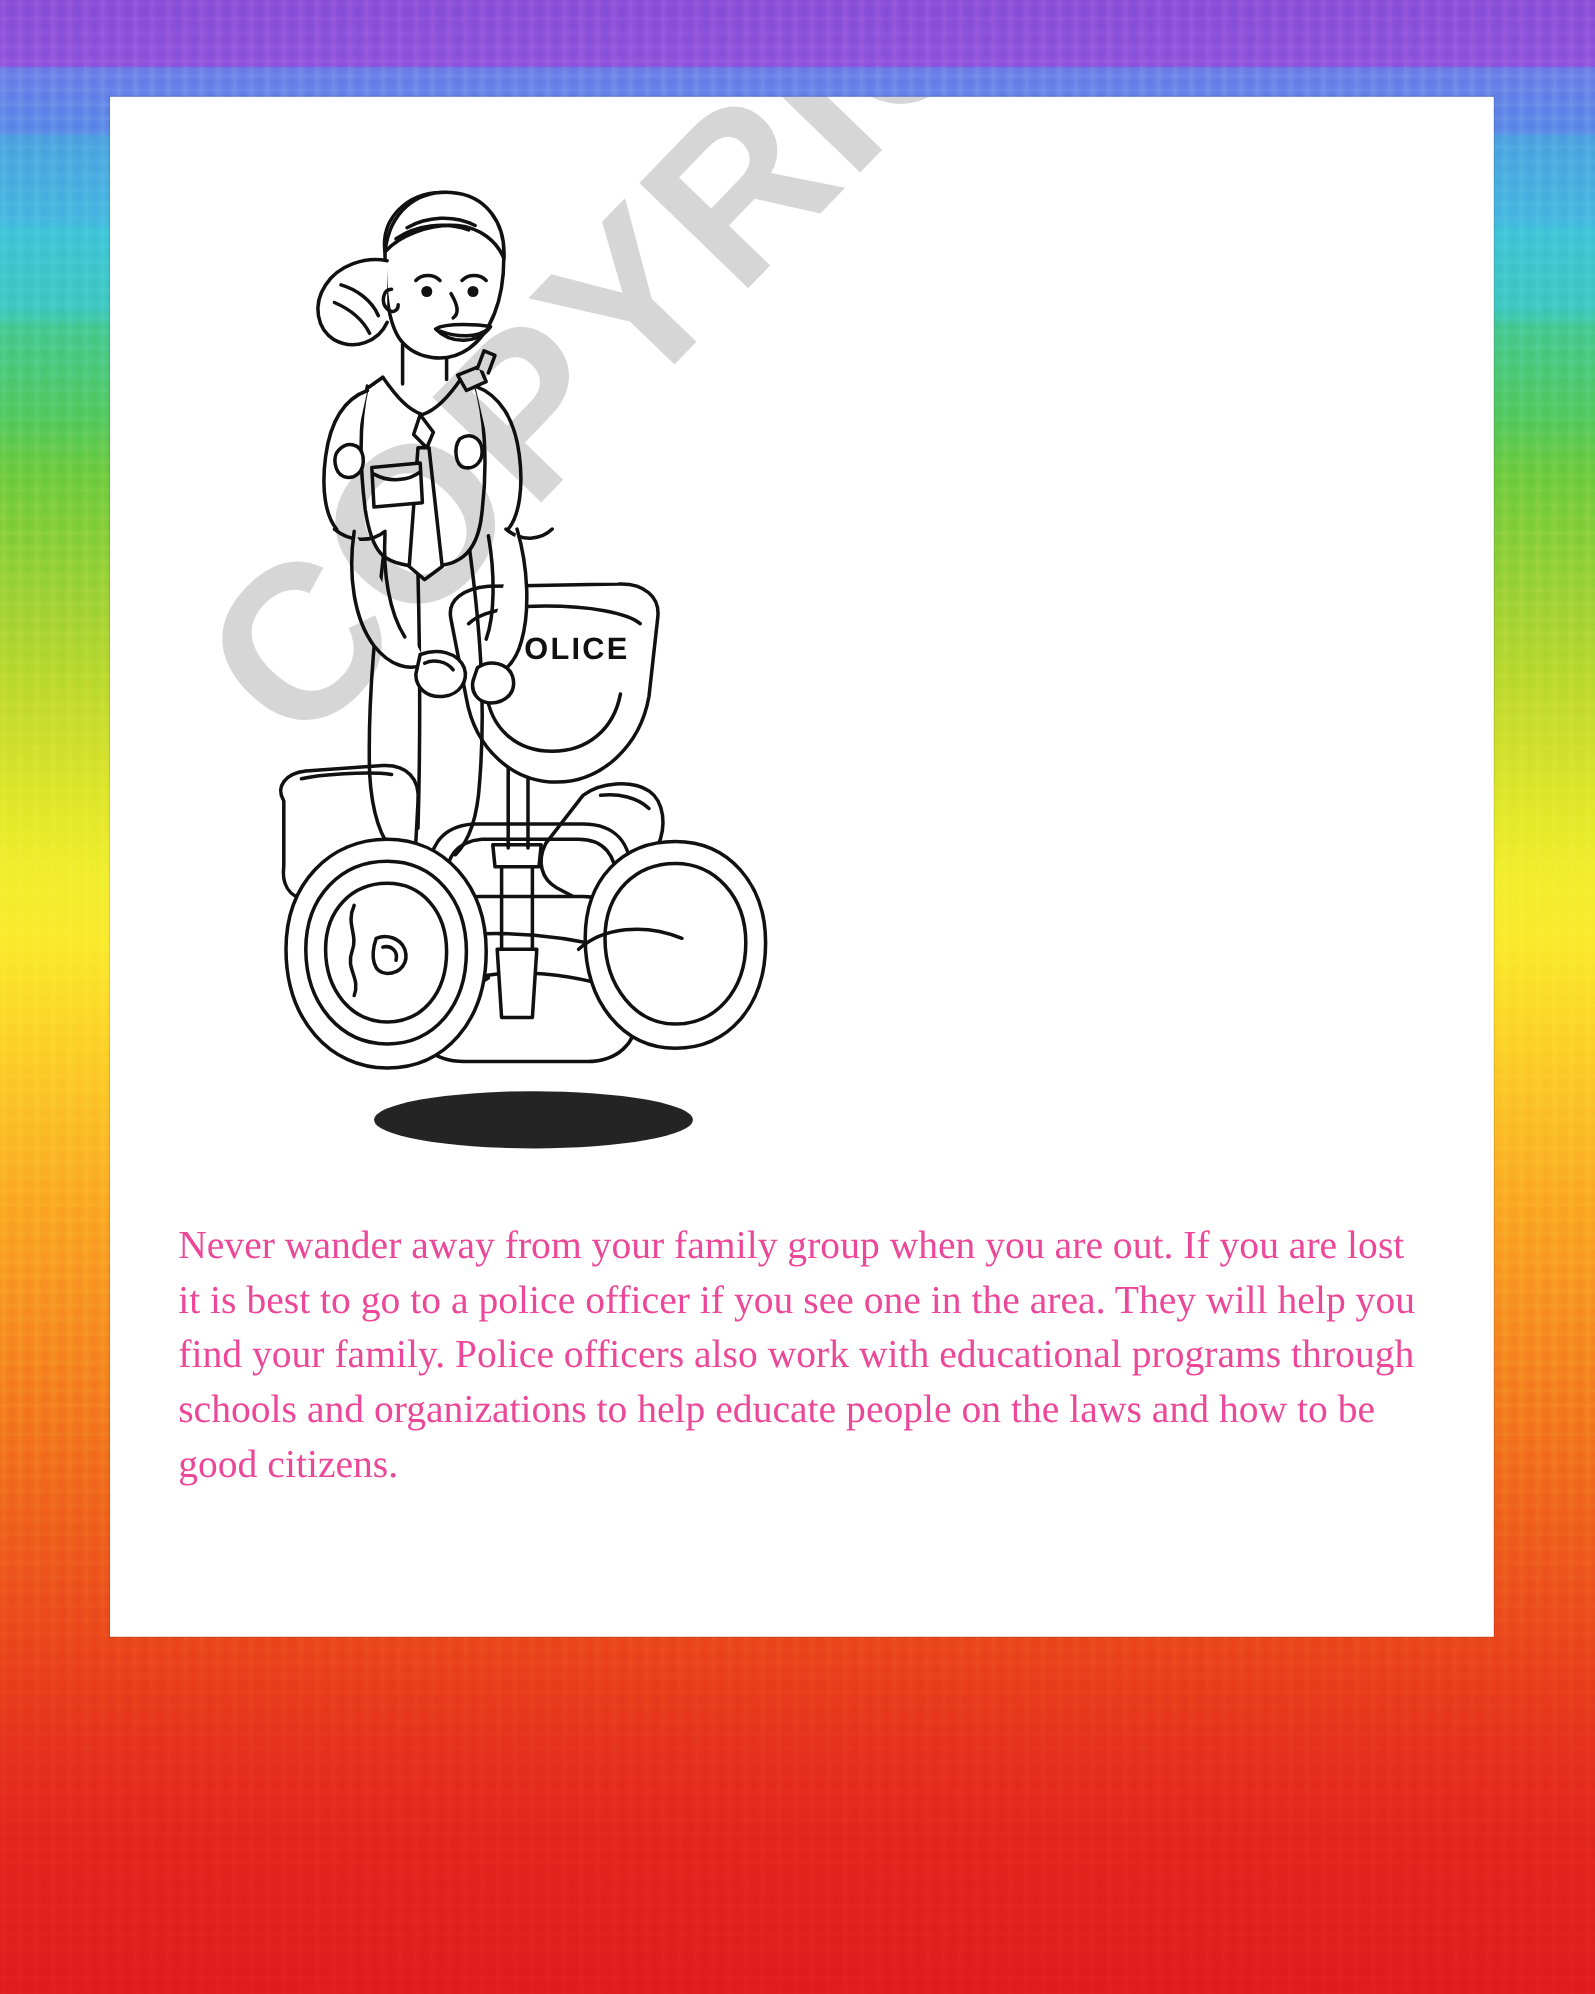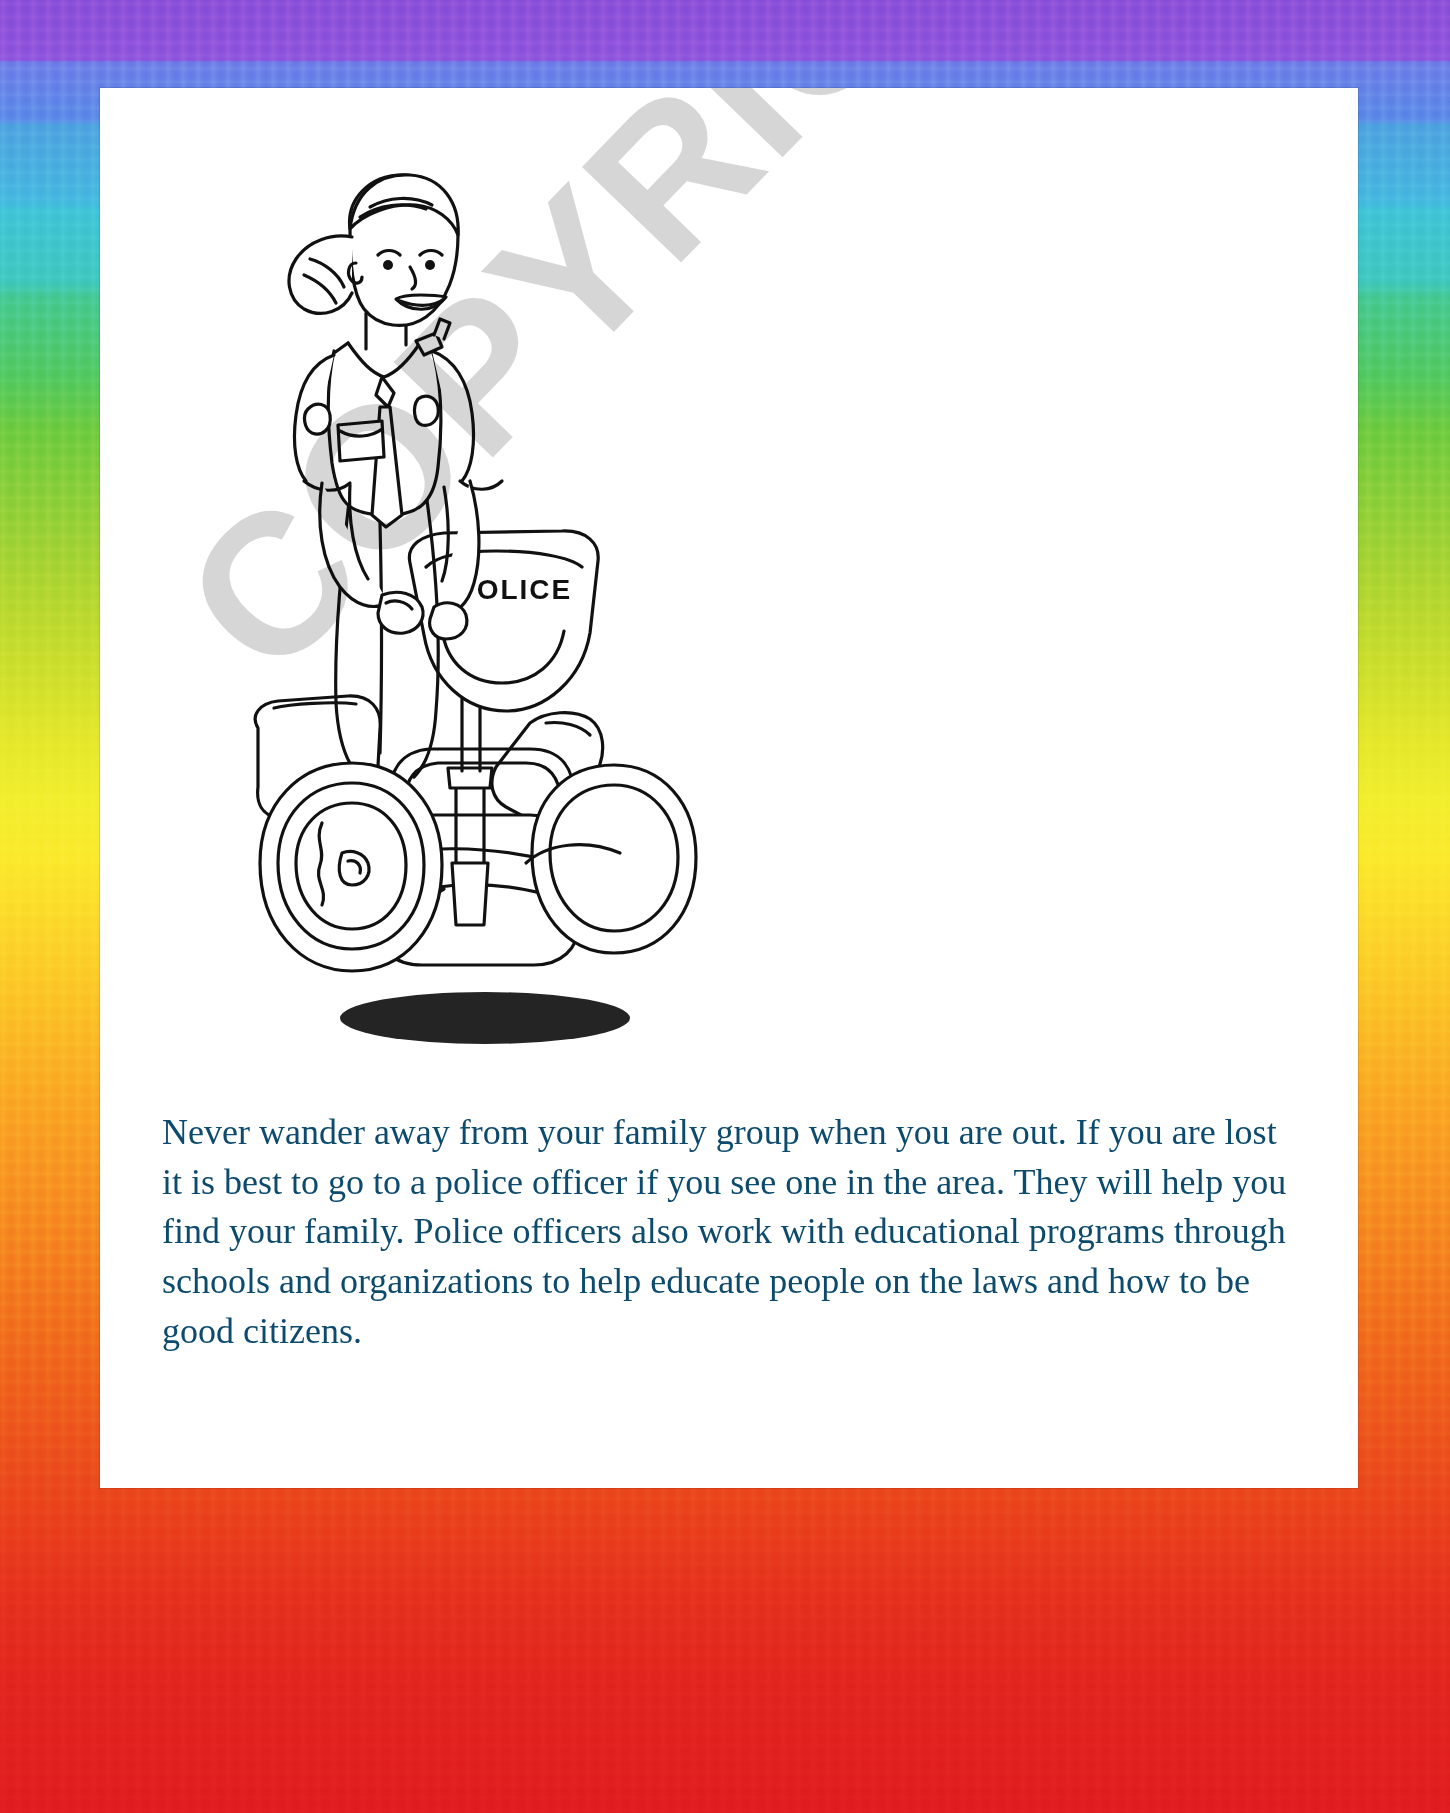--- a/index.html
+++ b/index.html
@@ -107,21 +107,21 @@
   }
 
   
   #body-text {
     position: absolute;
     left: 62px;
     top: 1020px;
     width: 1128px;
     font-size: 36px;
     line-height: 1.38;
-    color: #0c4a6e;
+    color: #ec4899;
   }
 
   
   #illustration {
     position: absolute;
     left: 130px;
     top: 75px;
     width: 520px;
     height: 930px;
   }

